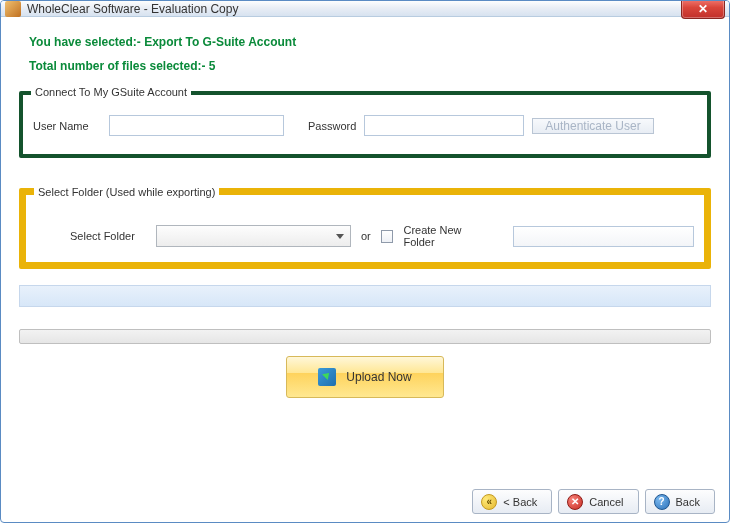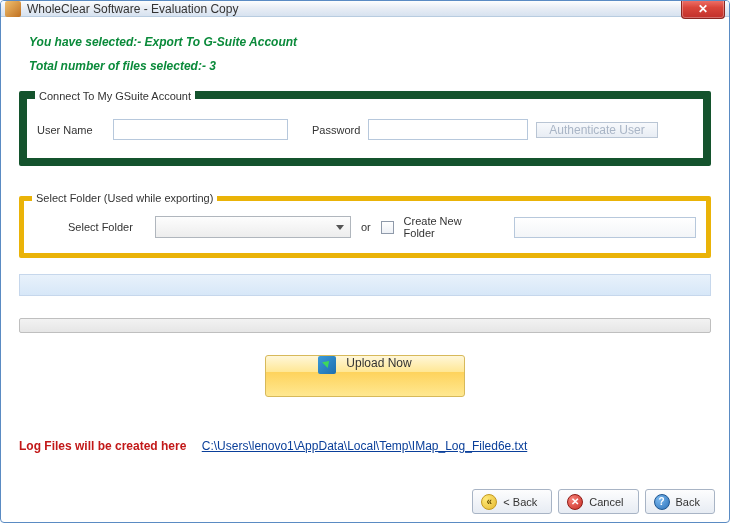--- a/index.html
+++ b/index.html
@@ -56,31 +56,30 @@
     box-shadow: inset 0 0 0 1px rgba(255,255,255,0.3);
   }
   .content {
     padding: 12px 18px 8px 18px;
   }
   .info-line {
     color: #0a8a3a;
     font-weight: bold;
     font-size: 12px;
     margin: 6px 0 10px 10px;
-    font-style: italic;
   }
   .group {
-    border: 5px solid #eab308;
-    border-radius: 2px;
-    padding: 14px 10px 14px 10px;
+    border: 7px solid #eab308;
+    border-radius: 2px;
+    padding: 29px 10px 14px 10px;
     position: relative;
     margin-top: 18px;
   }
   .group.highlight {
-    border: 8px solid #14532d;
+    border: 4px solid #14532d;
     padding: 20px 18px 18px 10px;
   }
   .group-title {
     position: absolute;
     top: -9px;
     left: 8px;
     background: #fff;
     padding: 0 4px;
     color: #333;
     font-size: 11px;
@@ -141,26 +140,26 @@
   }
   .progress-strip {
     margin-top: 22px;
     height: 15px;
     background: linear-gradient(to bottom,#f2f2f2,#e6e6e6);
     border: 1px solid #bfbfbf;
     border-radius: 2px;
   }
   .upload-btn {
     display: flex;
-    align-items: flex-start;
+    align-items: center;
     justify-content: center;
     gap: 10px;
-    width: 200px;
+    width: 158px;
     height: 42px;
-    margin: 22px auto 0 auto;
+    margin: 12px auto 0 auto;
     border: 1px solid #d7b95a;
     border-radius: 3px;
     background: linear-gradient(to bottom,#fff7d9 0%, #ffe794 40%, #fed35d 41%, #ffe891 100%);
     color: #333;
     font-size: 12px;
     cursor: pointer;
   }
   .upload-icon {
     width: 18px; height: 18px;
     background: linear-gradient(135deg,#3a9ad9,#1f6fae);
@@ -219,21 +218,21 @@
   <div class="titlebar">
     <div class="app-icon"></div>
     <div class="title-text">WholeClear Software - Evaluation Copy</div>
     <div class="close-btn">
       <span>✕</span>
     </div>
   </div>
 
   <div class="content">
     <div class="info-line">You have selected:- Export To G-Suite Account</div>
-    <div class="info-line">Total number of files selected:- 3</div>
+    <div class="info-line">Total number of files selected:- 5</div>
 
     <div class="group highlight">
       <div class="group-title">Connect To My GSuite Account</div>
       <div class="row">
         <span class="lbl" style="width:68px">User Name</span>
         <input class="textbox" style="width: 175px;" value="">
         <span class="lbl" style="margin-left:16px">Password</span>
         <input type="password" class="textbox" style="width: 160px;" value="">
         <button class="auth-btn" disabled="">Authenticate User</button>
       </div>
@@ -252,24 +251,20 @@
     </div>
 
     <div class="status-strip"></div>
     <div class="progress-strip"></div>
 
     <div class="upload-btn">
       <div class="upload-icon"></div>
       <span>Upload Now</span>
     </div>
 
-    <div class="log-line">
-      <span class="label">Log Files will be created here</span>
-      <a>C:\Users\lenovo1\AppData\Local\Temp\IMap_Log_Filed6e.txt</a>
-    </div>
   </div>
 
   <div class="footer">
     <div class="foot-btn">
       <div class="ic ic-back">«</div>
       <span>&lt; Back</span>
     </div>
     <div class="foot-btn">
       <div class="ic ic-cancel">✕</div>
       <span>Cancel</span>

